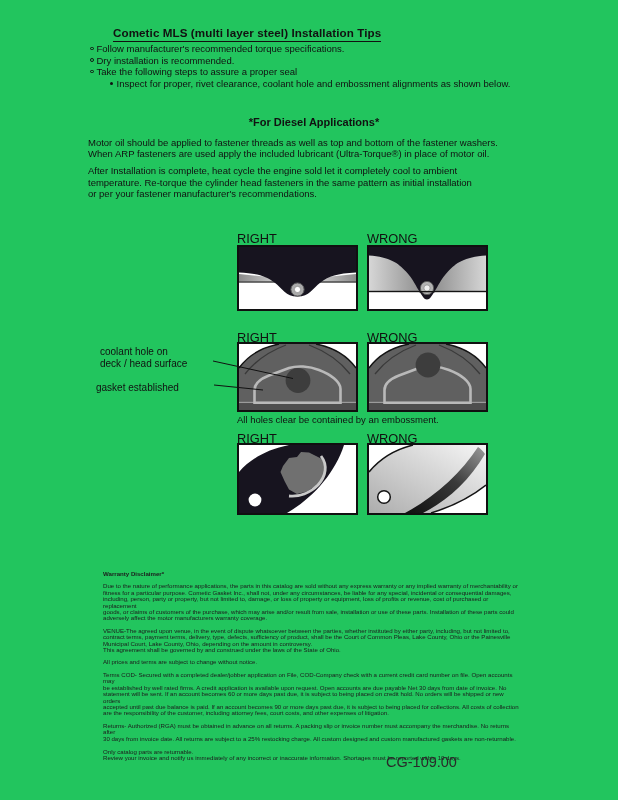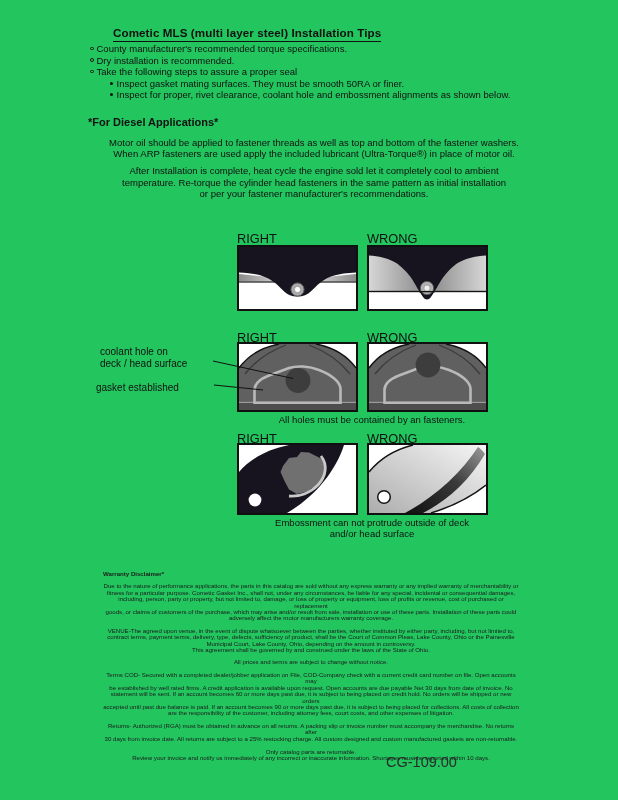--- a/index.html
+++ b/index.html
@@ -1,41 +1,41 @@
 <!DOCTYPE html>
 <html><head>
 <meta charset="utf-8">
 <style>
   html,body { margin:0; padding:0; background:#ffffff; }
   .page {
     position:relative; width:618px; height:800px; background:#22c55e;
     font-family:"Liberation Sans", sans-serif; color:#111; overflow:hidden;
   }
-  .pre { white-space:pre-line;text-align:center; }
+  .pre { white-space:pre-line; }
 
   
   .title {
     position:absolute; left:113px; top:26px; display:inline-block;
     font-size:11.6px; font-weight:bold; letter-spacing:0.1px;
     padding-bottom:2px; border-bottom:1.6px solid #111;
   }
 
   
   .tips { position:absolute; left:90px; top:43px; width:462px; font-size:9.5px; line-height:11.5px; }
   .tip { position:relative; padding-left:6.5px; }
   .tip .dot {
     position:absolute; left:0; top:3.6px; width:3.8px; height:3.8px;
     border:0.9px solid #111; border-radius:50%; box-sizing:border-box;
   }
   .tip.sub { margin-left:20px; }
   .tip.sub .dot { background:#111; border:none; width:3px; height:3px; top:4.2px; }
 
   
   .diesel { position:absolute; left:88px; top:117px; width:452px; font-size:9.5px; line-height:11.4px; }
-  .diesel h2 { font-size:11px; margin:0 0 8.5px 0; }
+  .diesel h2 { font-size:11px; margin:0 0 8.5px 0;text-align:center; }
   .diesel p { margin:0 0 5.5px 0; }
   .diesel p.note { margin-top:9px; }
 
   
   .dlabel { position:absolute; width:121px; text-align:left; font-size:12.8px; color:#111; }
   .dbox { position:absolute; width:117px; border:2px solid #101010; background:#fff; }
   .dbox svg { display:block; width:100%; height:100%; }
   .dcap { position:absolute; left:237px; width:270px; font-size:9.5px; line-height:11.3px; }
 
   
@@ -53,33 +53,29 @@
 </head>
 <body>
 
 <div class="page">
 
   <div class="title">Cometic MLS (multi layer steel) Installation Tips</div>
 
   <div class="tips">
     <div class="tip">
       <span class="dot"></span>
-      <span>County manufacturer's recommended torque specifications.</span>
+      <span>Follow manufacturer's recommended torque specifications.</span>
     </div>
     <div class="tip">
       <span class="dot"></span>
       <span>Dry installation is recommended.</span>
     </div>
     <div class="tip">
       <span class="dot"></span>
       <span>Take the following steps to assure a proper seal</span>
-    </div>
-    <div class="tip sub">
-      <span class="dot"></span>
-      <span>Inspect gasket mating surfaces.  They must be smooth 50RA or finer.</span>
     </div>
     <div class="tip sub">
       <span class="dot"></span>
       <span>Inspect for proper, rivet clearance, coolant hole and embossment alignments as shown below.</span>
     </div>
   </div>
 
   <div class="diesel">
     <h2>*For Diesel Applications*</h2>
     <p class="pre">Motor oil should be applied to fastener threads as well as top and bottom of the fastener washers.
@@ -173,21 +169,21 @@
       <path d="M15.5,58.8 V46 C15.5,40 21,35 30,31.5 L50,24 C58,21.5 70,22 80,26 C92,30.5 101.5,38 101.5,45 V58.8 Z" fill="none" stroke="#b9b9b9" stroke-width="2.6"></path>
       <circle cx="59" cy="21" r="12.4" fill="#3d3d3d"></circle>
     </svg>
   </div>
 
   <svg class="leader" viewBox="0 0 100 45">
     <line x1="8" y1="9" x2="88" y2="26.5" stroke="#111" stroke-width="1"></line>
     <line x1="9" y1="33" x2="58" y2="38" stroke="#111" stroke-width="1"></line>
   </svg>
 
-  <div class="dcap pre" style="top:414px;">All holes must be contained by an fasteners.</div>
+  <div class="dcap pre" style="top:414px;">All holes clear be contained by an embossment.</div>
 
   <div class="dlabel" style="left:237px; top:431px;">RIGHT</div>
   <div class="dlabel" style="left:367px; top:431px;">WRONG</div>
 
   <div class="dbox" style="left:237px; top:443px; height:68px;">
     <svg viewBox="0 0 117 68">
       <rect width="117" height="68" fill="#17141f"></rect>
       <path d="M0,0 H50 C28,4.5 12,13.5 0,27 Z" fill="#ffffff"></path>
       <path d="M105,0 C96,28 74,53 48,68 L117,68 V0 Z" fill="#ffffff"></path>
       <polygon points="44,21 50,13 58,12 62,7 70,7.5 77,11 83,14 86.5,22 85.5,31 78,40 68,46.5 58,49 50,44.5 45.5,36 41.5,27" fill="#707070"></polygon>
@@ -213,22 +209,20 @@
       <rect width="117" height="68" fill="url(#g3a)"></rect>
       <path d="M0,0 H44 C26,4.5 11,13.5 0,27 Z" fill="#ffffff"></path>
       <path d="M44,0 C26,4.5 11,13.5 0,27" fill="none" stroke="#141414" stroke-width="1.5"></path>
       <path d="M117,40 V68 H62 C83,61.5 102,52 117,40 Z" fill="#ffffff"></path>
       <path d="M62,68 C83,61.5 102,52 117,40" fill="none" stroke="#141414" stroke-width="1.5"></path>
       <path d="M36,68 C66,52 92,28 109,2 C112,4 114,6 116,9 C100,36 78,56 54,68 Z" fill="url(#g3b)"></path>
       <circle cx="15" cy="52" r="6.3" fill="#ffffff" stroke="#141414" stroke-width="1.5"></circle>
     </svg>
   </div>
 
-  <div class="dcap pre" style="top:517px;">Embossment can not protrude outside of deck
-and/or head surface</div>
 
   <div class="legal">
     <h3>Warranty Disclaimer*</h3>
     <p class="pre">Due to the nature of performance applications, the parts in this catalog are sold without any express warranty or any implied warranty of merchantability or
 fitness for a particular purpose.  Cometic Gasket Inc., shall not, under any circumstances, be liable for any special, incidental or consequential damages,
 including, person, party or property, but not limited to, damage, or loss of property or equipment, loss of profits or revenue, cost of purchased or replacement
 goods, or claims of customers of the purchase, which may arise and/or result from sale, installation or use of these parts.  Installation of these parts could
 adversely affect the motor manufacturers warranty coverage.</p>
     <p class="pre">VENUE-The agreed upon venue, in the event of dispute whatsoever between the parties, whether instituted by either party, including, but not limited to,
 contract terms, payment terms, delivery, type, defects, sufficiency of product, shall be the Court of Common Pleas, Lake County, Ohio or the Painesville

